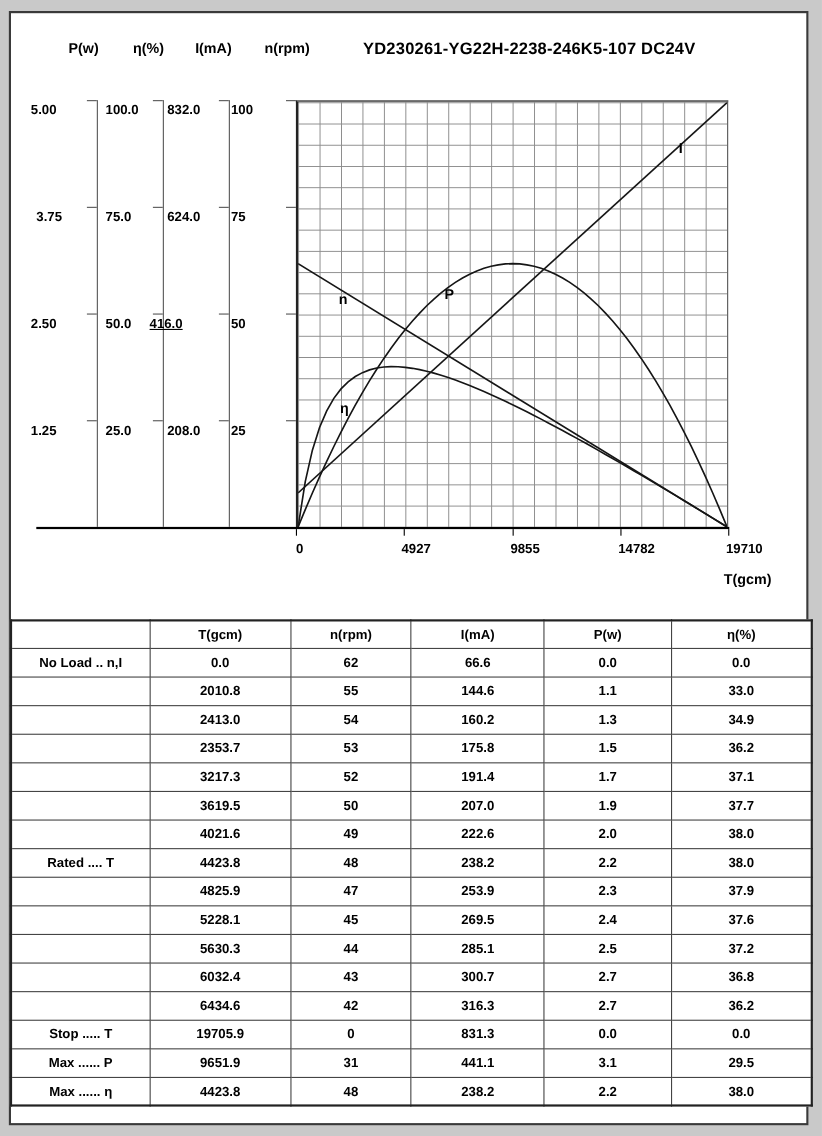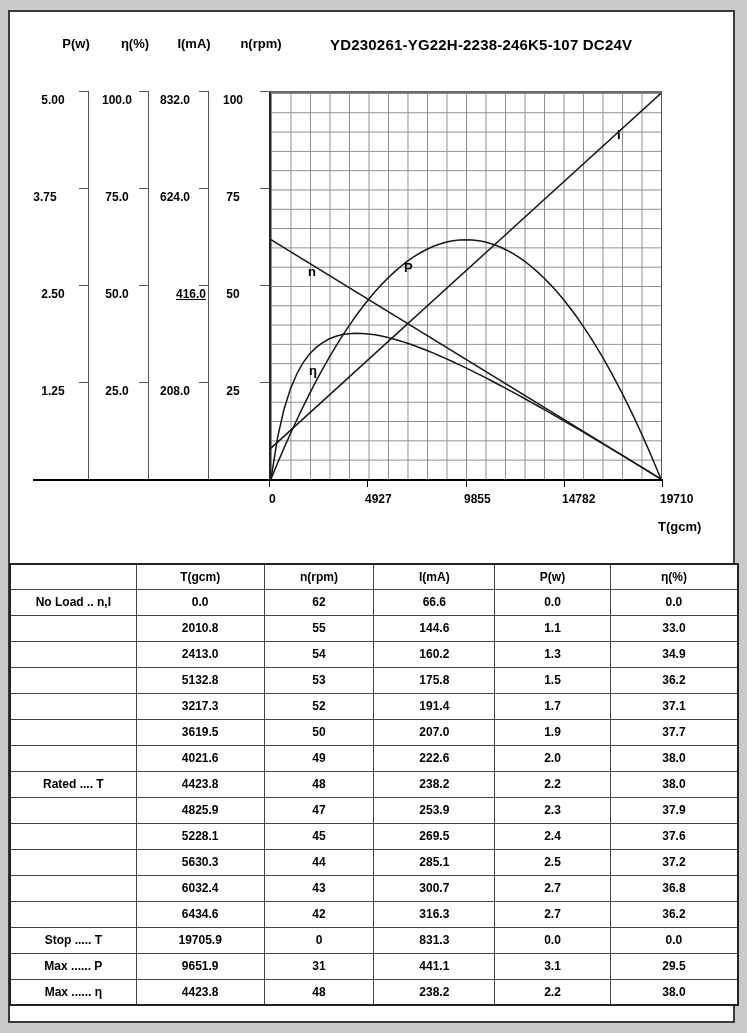--- a/index.html
+++ b/index.html
@@ -4,21 +4,21 @@
 <style>
   html,body{margin:0;padding:0;background:#c9c9c9;}
   .page{position:relative;width:747px;height:1033px;background:#c9c9c9;
         font-family:"Liberation Sans",sans-serif;font-weight:bold;color:#000;overflow:hidden;}
   .sheet{position:absolute;left:8px;top:10px;width:727px;height:1013px;background:#fff;
          border:2px solid #3a3a3a;box-sizing:border-box;}
   .hlabel{position:absolute;top:36px;width:64px;text-align:center;font-size:13px;}
   .title{position:absolute;top:36px;left:330px;font-size:15px;letter-spacing:.2px;}
   .vaxis{position:absolute;width:1px;background:#555;}
   .ytick{position:absolute;width:9px;height:1px;background:#555;}
-  .ylab{position:absolute;font-size:12px;text-align:center;height:14px;line-height:14px;}
+  .ylab{position:absolute;font-size:12px;text-align:left;height:14px;line-height:14px;}
   .chartbox{position:absolute;left:269px;top:91px;width:393px;height:388px;box-sizing:border-box;
             border-top:2px solid #6a6a6a;border-left:2px solid #222;border-right:1px solid #555;
             background-image:linear-gradient(to right,#8d8d8d 1px,transparent 1px),
                              linear-gradient(to bottom,#8d8d8d 1px,transparent 1px);
             background-size:calc(100%/20) calc(100%/20);}
   .chartbox svg{position:absolute;left:0;top:0;width:100%;height:100%;}
   .curve{fill:none;stroke:#161616;stroke-width:1.5;vector-effect:non-scaling-stroke;}
   .baseline{position:absolute;left:33px;top:479px;width:630px;height:2px;background:#000;}
   .xtick{position:absolute;top:481px;width:1px;height:6px;background:#000;}
   .xlab{position:absolute;top:492px;font-size:12px;}
@@ -94,21 +94,21 @@
         <tr>
           <td>&nbsp;</td>
           <td>2413.0</td>
           <td>54</td>
           <td>160.2</td>
           <td>1.3</td>
           <td>34.9</td>
         </tr>
         <tr>
           <td>&nbsp;</td>
-          <td>5132.8</td>
+          <td>2353.7</td>
           <td>53</td>
           <td>175.8</td>
           <td>1.5</td>
           <td>36.2</td>
         </tr>
         <tr>
           <td>&nbsp;</td>
           <td>3217.3</td>
           <td>52</td>
           <td>191.4</td>
@@ -202,41 +202,41 @@
           <td>238.2</td>
           <td>2.2</td>
           <td>38.0</td>
         </tr>
       </tbody>
   </table>
 <div class="vaxis" style="left: 88px; top: 91px; height: 388px;"></div>
     <div class="ytick" style="left: 79px; top: 91px;"></div>
     <div class="ylab" style="left: 28px; width: 50px; top: 93px;">5.00</div>
     <div class="ytick" style="left: 79px; top: 188px;"></div>
-    <div class="ylab" style="left: 20px; width: 50px; top: 190px;">3.75</div>
+    <div class="ylab" style="left: 33px; width: 50px; top: 190px;">3.75</div>
     <div class="ytick" style="left: 79px; top: 285px;"></div>
     <div class="ylab" style="left: 28px; width: 50px; top: 287px;">2.50</div>
     <div class="ytick" style="left: 79px; top: 382px;"></div>
     <div class="ylab" style="left: 28px; width: 50px; top: 384px;">1.25</div>
     <div class="vaxis" style="left: 148px; top: 91px; height: 388px;"></div>
     <div class="ytick" style="left: 139px; top: 91px;"></div>
     <div class="ylab" style="left: 96px; width: 42px; top: 93px;">100.0</div>
     <div class="ytick" style="left: 139px; top: 188px;"></div>
     <div class="ylab" style="left: 96px; width: 42px; top: 190px;">75.0</div>
     <div class="ytick" style="left: 139px; top: 285px;"></div>
     <div class="ylab" style="left: 96px; width: 42px; top: 287px;">50.0</div>
     <div class="ytick" style="left: 139px; top: 382px;"></div>
     <div class="ylab" style="left: 96px; width: 42px; top: 384px;">25.0</div>
     <div class="vaxis" style="left: 208px; top: 91px; height: 388px;"></div>
     <div class="ytick" style="left: 199px; top: 91px;"></div>
     <div class="ylab" style="left: 152px; width: 46px; top: 93px;">832.0</div>
     <div class="ytick" style="left: 199px; top: 188px;"></div>
     <div class="ylab" style="left: 152px; width: 46px; top: 190px;">624.0</div>
     <div class="ytick" style="left: 199px; top: 285px;"></div>
-    <div class="ylab" style="left: 168px; width: 46px; top: 287px; text-decoration: underline;">416.0</div>
+    <div class="ylab" style="left: 136px; width: 46px; top: 287px; text-decoration: underline;">416.0</div>
     <div class="ytick" style="left: 199px; top: 382px;"></div>
     <div class="ylab" style="left: 152px; width: 46px; top: 384px;">208.0</div>
     <div class="ytick" style="left: 260px; top: 91px;"></div>
     <div class="ylab" style="left: 210px; width: 46px; top: 93px;">100</div>
     <div class="ytick" style="left: 260px; top: 188px;"></div>
     <div class="ylab" style="left: 210px; width: 46px; top: 190px;">75</div>
     <div class="ytick" style="left: 260px; top: 285px;"></div>
     <div class="ylab" style="left: 210px; width: 46px; top: 287px;">50</div>
     <div class="ytick" style="left: 260px; top: 382px;"></div>
     <div class="ylab" style="left: 210px; width: 46px; top: 384px;">25</div>

